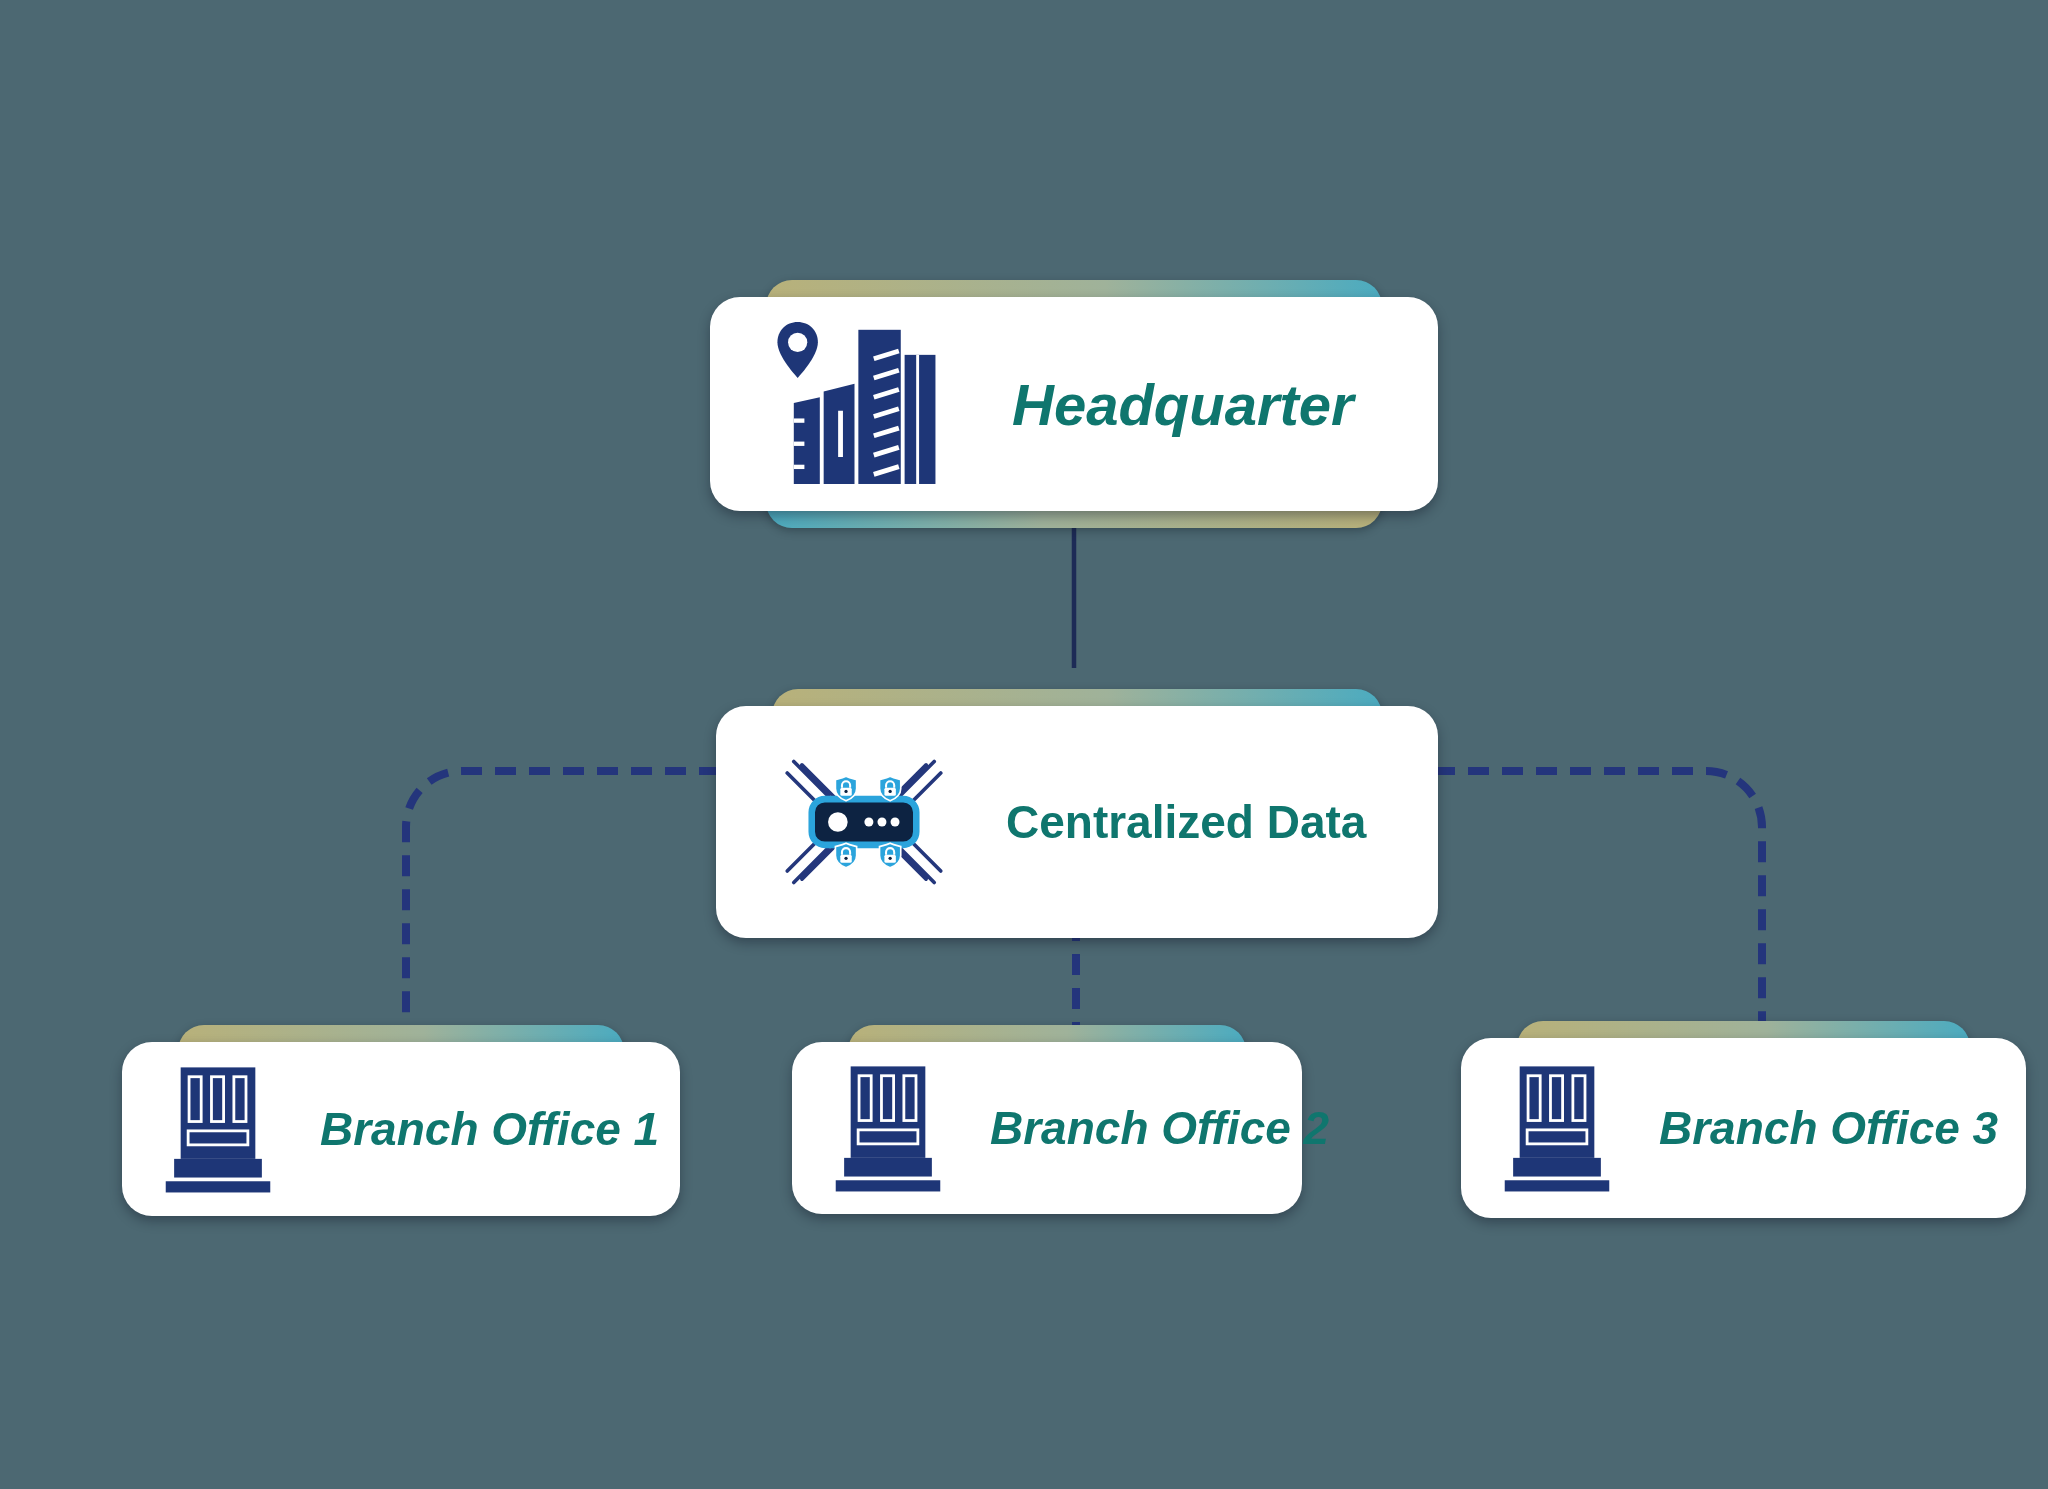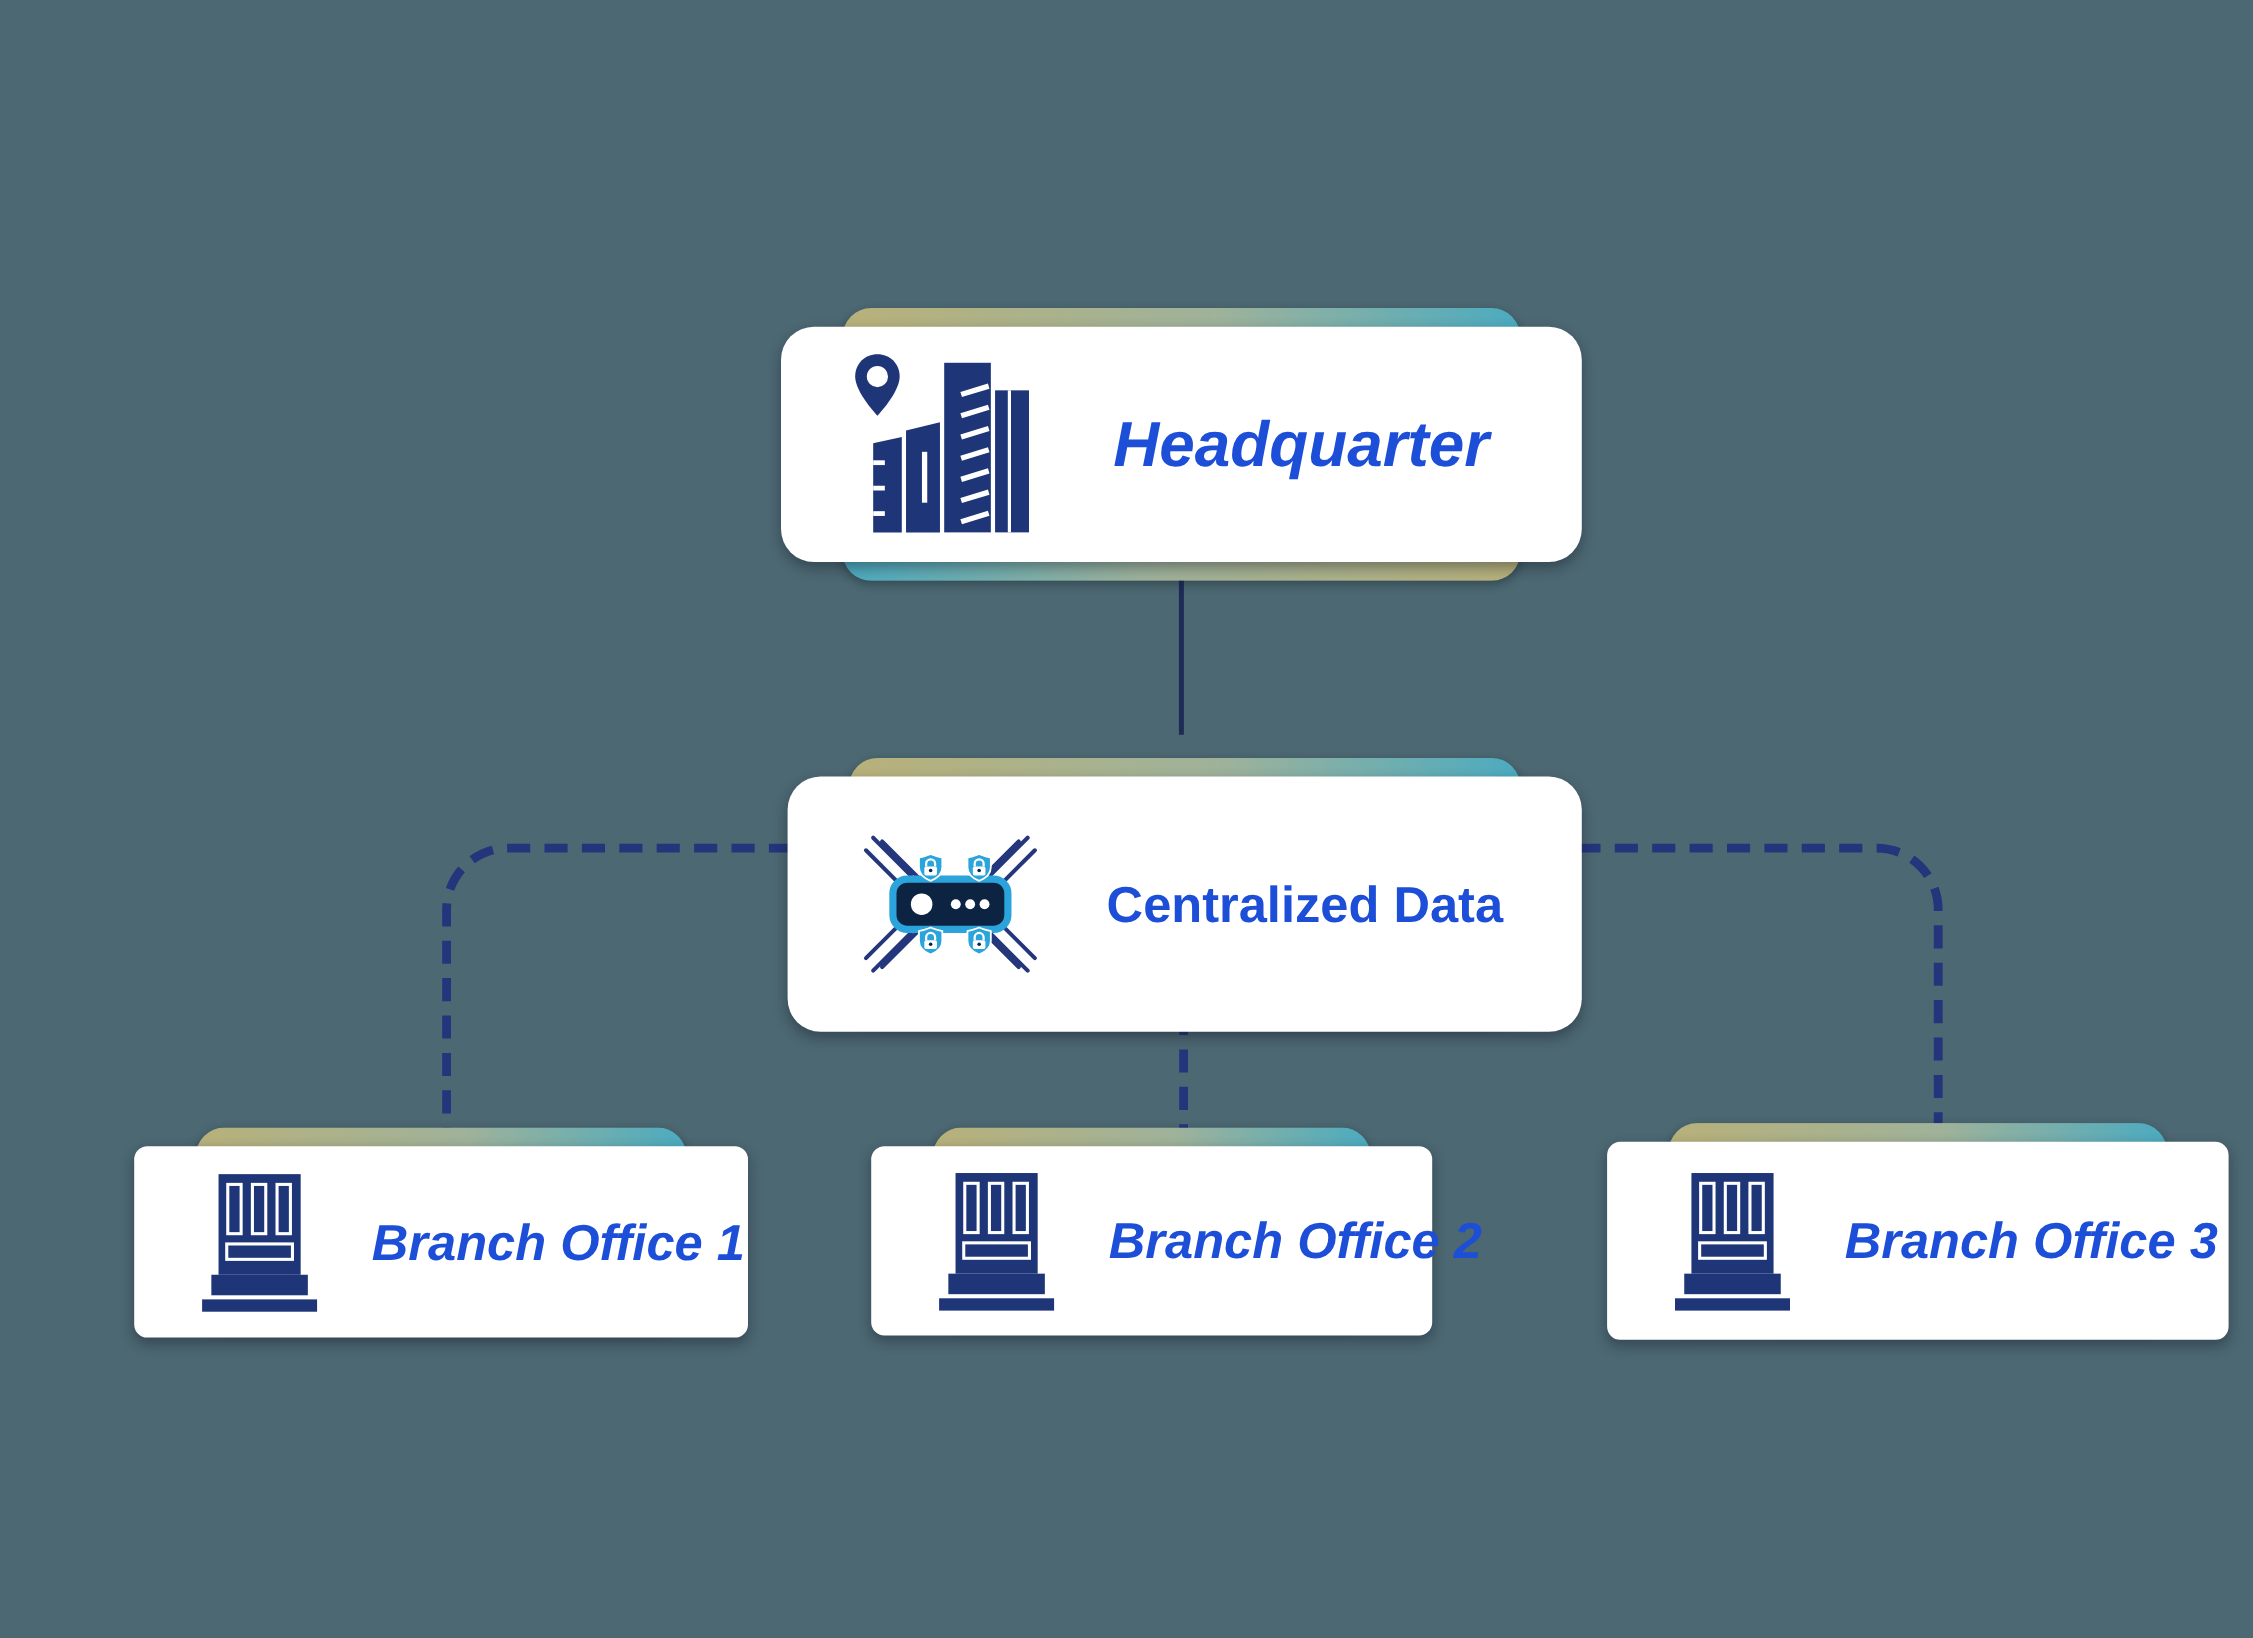--- a/index.html
+++ b/index.html
@@ -39,24 +39,24 @@
 
   
   .node-hq      {left:710px; top:297px;  width:728px; height:214px;}
   .node-cd      {left:716px; top:660px;  width:722px; height:232px;margin-top:46px;}
   .node-b1      {left:122px; top:1042px; width:558px; height:174px;}
   .node-b2      {left:792px; top:1042px; width:510px; height:172px;}
   .node-b3      {left:1461px;top:1038px; width:565px; height:180px;}
 
   .node-hq .card{padding-left:52px;gap:38px;}
   .node-cd .card{padding-left:50px;gap:44px;}
-  .node-b1 .card,.node-b2 .card,.node-b3 .card{padding-left:58px;gap:46px;border-radius:12px;}
+  .node-b1 .card,.node-b2 .card,.node-b3 .card{padding-left:40px;gap:46px;}
 
   .label{
-    color:#1d4ed8;
+    color:#0f766e;
     font-weight:bold;
     white-space:nowrap;
   }
   .label-italic{font-style:italic;}
   .node-hq .label{font-size:58px;}
   .node-cd .label{font-size:46px;}
   .node-b1 .label,.node-b2 .label,.node-b3 .label{font-size:46px;}
 
   .icon{flex:0 0 auto;}
 </style>

